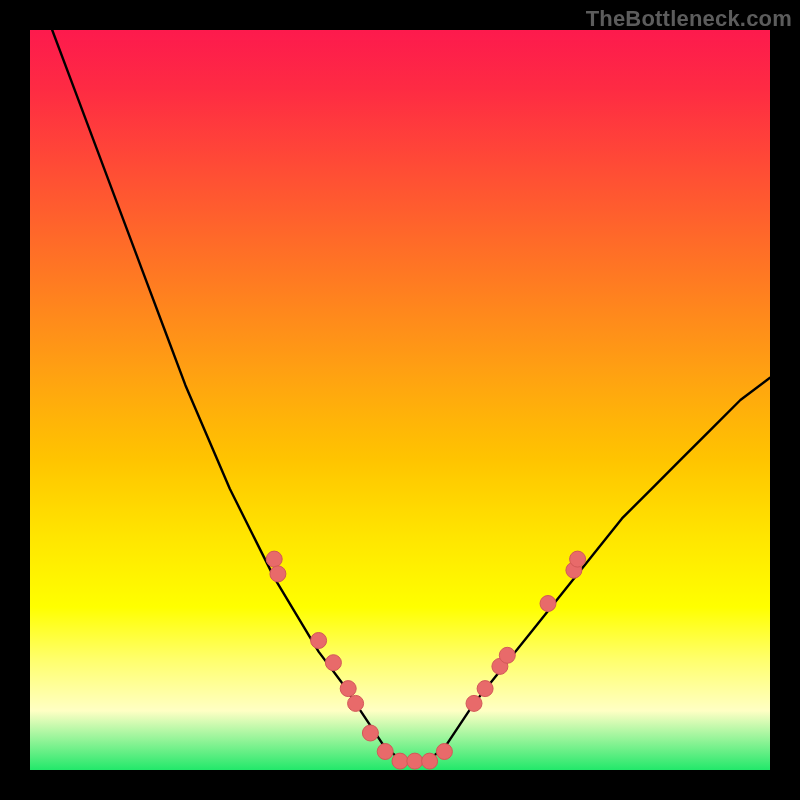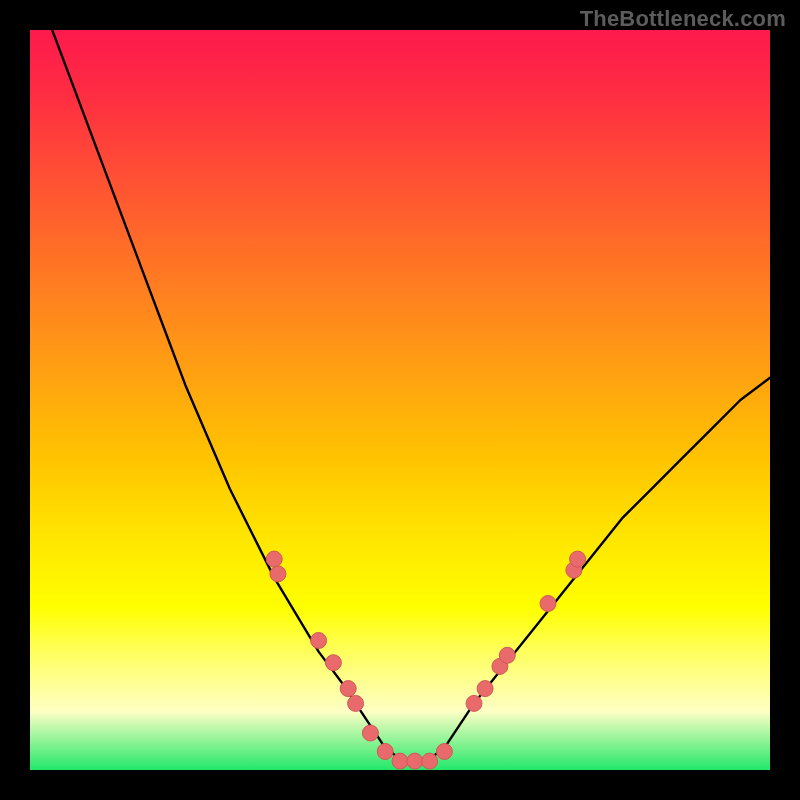--- a/index.html
+++ b/index.html
@@ -34,21 +34,21 @@
       #ffc400 58%,
       #ffe400 68%,
       #ffff00 78%,
       #ffff6b 85%,
       #ffffc4 92%,
       #22e86a 100%);
   }
   .watermark {
     position: absolute;
     top: 6px;
-    right: 14px;
+    right: 8px;
     color: #5c5c5c;
     font-size: 22px;
     font-weight: 600;
     letter-spacing: 0.2px;
     user-select: none;
   }
   svg.overlay {
     position: absolute;
     top: 30px;
     left: 30px;

